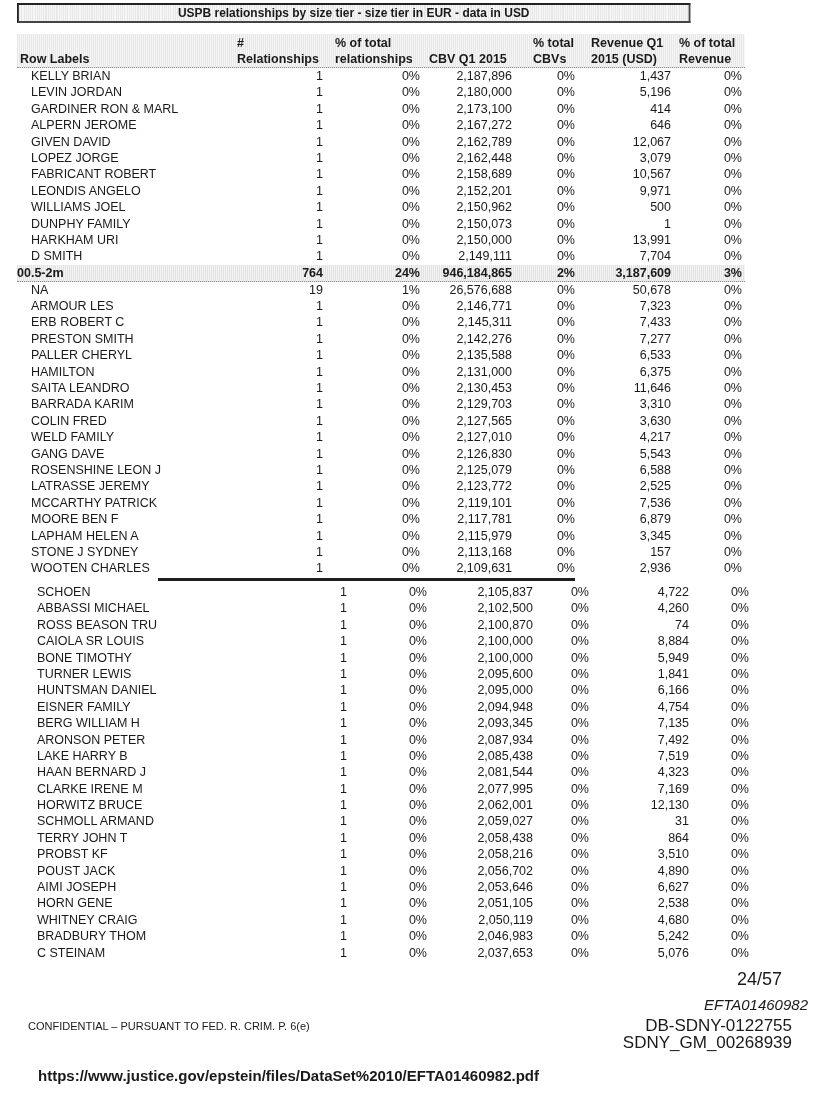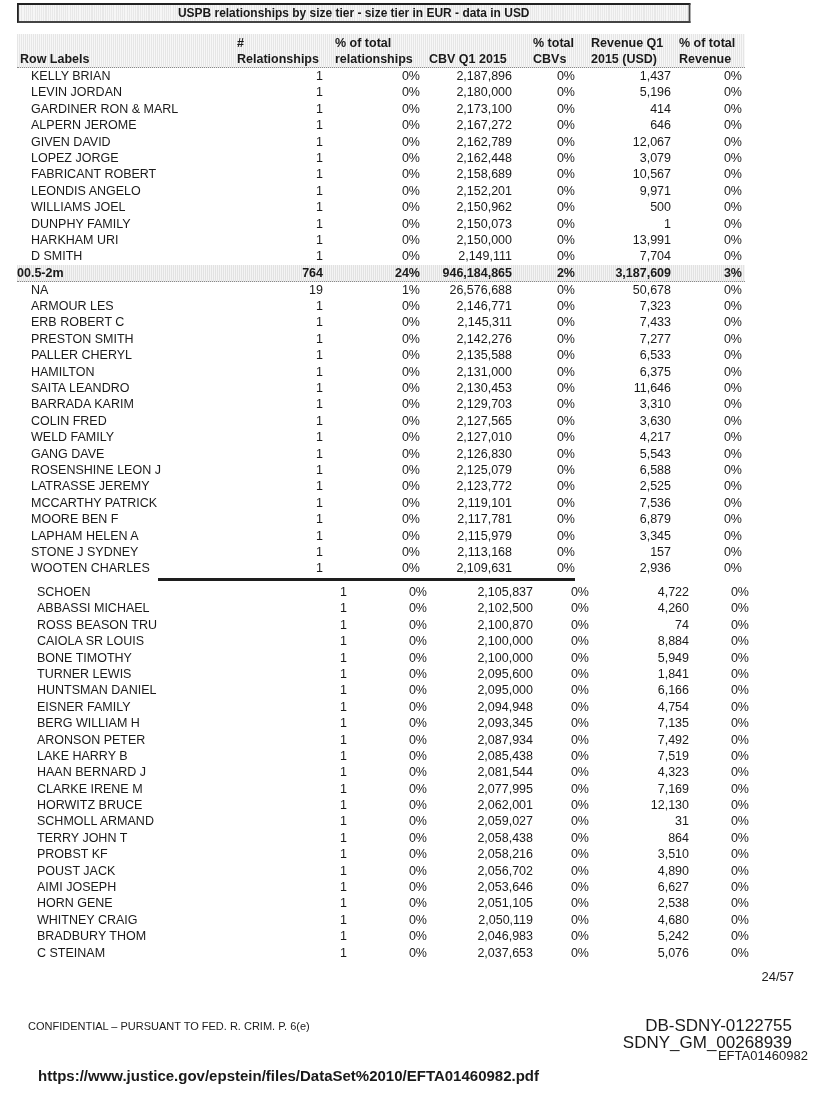--- a/index.html
+++ b/index.html
@@ -37,24 +37,24 @@
   .tbl2 .row .name { left: 20px; }
   .tbl2 .row .n { right: 398px; }
   .tbl2 .row .p1 { right: 318px; }
   .tbl2 .row .cbv { right: 212px; }
   .tbl2 .row .p2 { right: 156px; }
   .tbl2 .row .rev { right: 56px; }
   .tbl2 .row .p3 { right: -4px; }
 
   .sep-bar { position: absolute; left: 158px; top: 578px; width: 417px; height: 3px; background: #1e1e1e; }
 
-  .pageno { position: absolute; right: 28px; top: 969px; font-size: 13px; }
+  .pageno { position: absolute; right: 40px; top: 969px; font-size: 18px; }
   .foot-left { position: absolute; left: 28px; top: 975px; font-size: 11px; line-height: 17px; margin-top: 43px; }
   .foot-right { position: absolute; right: 30px; top: 1017px; font-size: 17px; line-height: 17px; text-align: right; }
-  .efta { position: absolute; right: 14px; top: 1048px; font-size: 13px; }
+  .efta { position: absolute; right: 14px; top: 996px; font-size: 15px; font-style: italic; }
   .url { position: absolute; left: 38px; top: 1067px; font-size: 15px; font-weight: bold; }
 </style>
 </head>
 <body>
 
 <div class="title-box">
   <span>USPB relationships by size tier - size tier in EUR - data in USD</span>
 </div>
 
 <div class="hdr">

